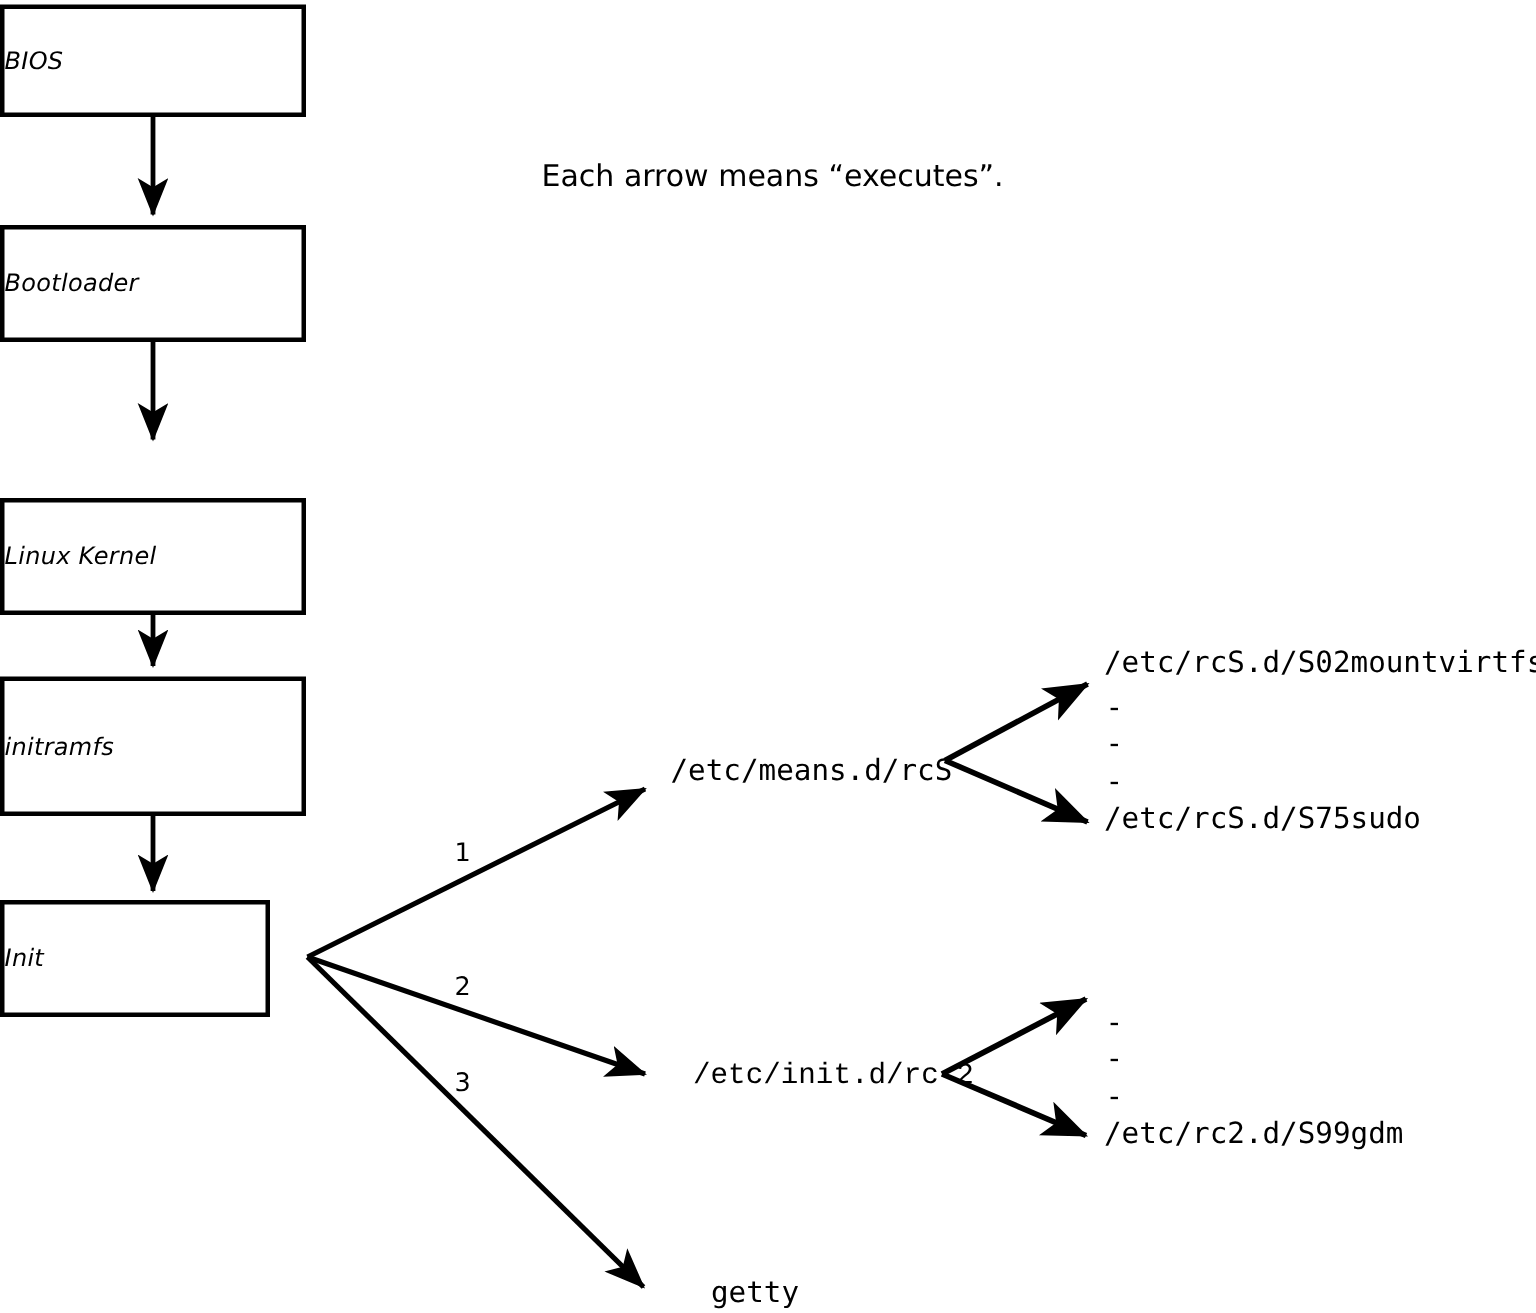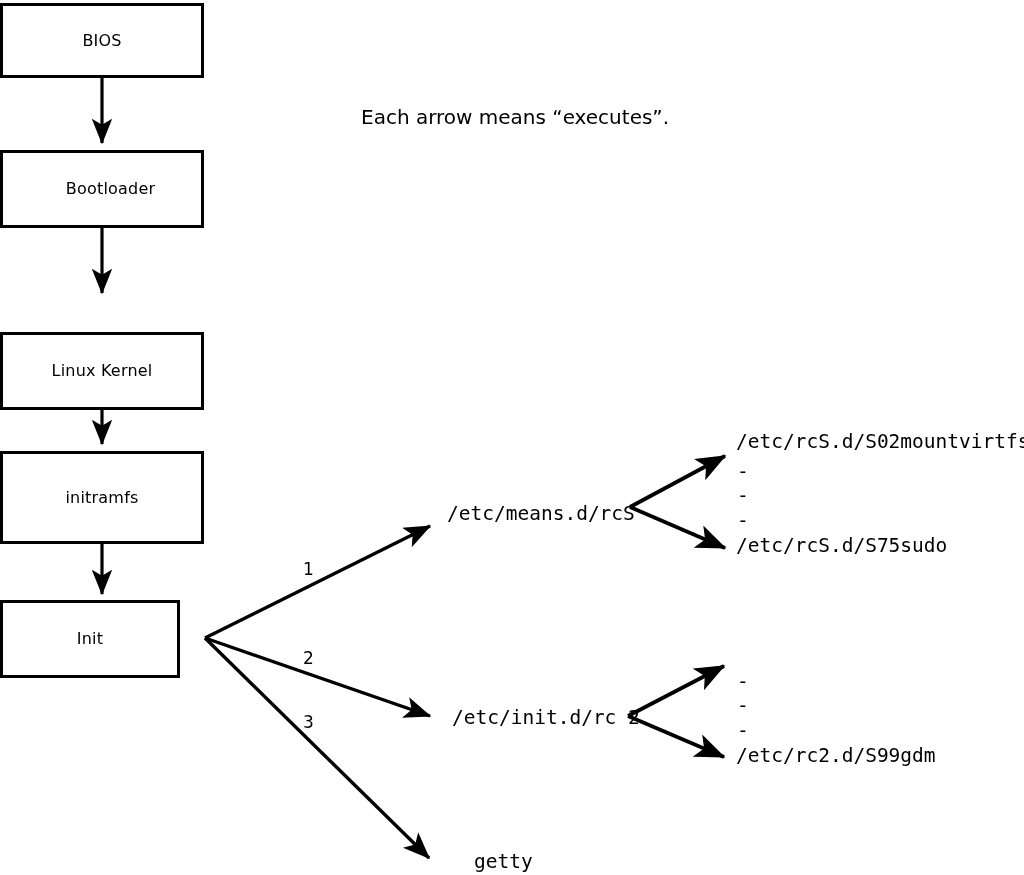--- a/index.html
+++ b/index.html
@@ -23,25 +23,26 @@
     width: 1024px;
     height: 875px;
   }
   .node-box {
     position: absolute;
     box-sizing: border-box;
     border: 3px solid #000000;
     background: #ffffff;
     display: flex;
     align-items: center;
-    justify-content: center;
+    justify-content: flex-start;
     font-family: "DejaVu Sans", sans-serif;
     font-size: 16px;
     color: #000000;
     letter-spacing: 0.2px;
+    font-style: italic;
   }
   .box-label {
     display: block;
     line-height: 1;
   }
   .mono-text {
     position: absolute;
     font-family: "DejaVu Sans Mono", monospace;
     font-size: 19.5px;
     color: #000000;
@@ -119,21 +120,21 @@
     </g>
     <g>
       <line x1="628" y1="716" x2="724" y2="757" stroke="#000000" stroke-width="3.8" marker-end="url(#ah)"></line>
     </g>
   </svg>
 
   <div class="node-box" style="left:0px; top:3px; width:204px; height:75px;">
     <span class="box-label">BIOS</span>
   </div>
 
-  <div class="node-box" style="left:0px; top:150px; width:204px; height:78px;padding-left:17px;">
+  <div class="node-box" style="left:0px; top:150px; width:204px; height:78px;">
     <span class="box-label">Bootloader</span>
   </div>
 
   <div class="node-box" style="left:0px; top:300px; width:204px; height:78px;margin-top:32px;">
     <span class="box-label">Linux Kernel</span>
   </div>
 
   <div class="node-box" style="left:0px; top:451px; width:204px; height:93px;">
     <span class="box-label">initramfs</span>
   </div>
@@ -142,21 +143,21 @@
     <span class="box-label">Init</span>
   </div>
 
   <div class="caption" style="left:361px; top:107px;">Each arrow means “executes”.</div>
 
   <div class="edge-num" style="left:303px; top:561px;">1</div>
   <div class="edge-num" style="left:303px; top:650px;">2</div>
   <div class="edge-num" style="left:303px; top:714px;">3</div>
 
   <div class="mono-text" style="left:447px; top:504px;">/etc/means.d/rcS</div>
-  <div class="mono-text" style="left:452px; top:708px;">/etc/init.d/rc 2</div>
+  <div class="mono-text" style="left:462px; top:708px;font-family:Liberation Mono, monospace;">/etc/init.d/rc 2</div>
   <div class="mono-text" style="left:474px; top:852px;">getty</div>
 
   <div class="mono-text" style="left:736px; top:432px;">/etc/rcS.d/S02mountvirtfs</div>
   <div class="dash-mark" style="left:737px; top:462px;">-</div>
   <div class="dash-mark" style="left:737px; top:486px;">-</div>
   <div class="dash-mark" style="left:737px; top:511px;">-</div>
   <div class="mono-text" style="left:736px; top:536px;">/etc/rcS.d/S75sudo</div>
 
   <div class="dash-mark" style="left:737px; top:672px;">-</div>
   <div class="dash-mark" style="left:737px; top:696px;">-</div>

